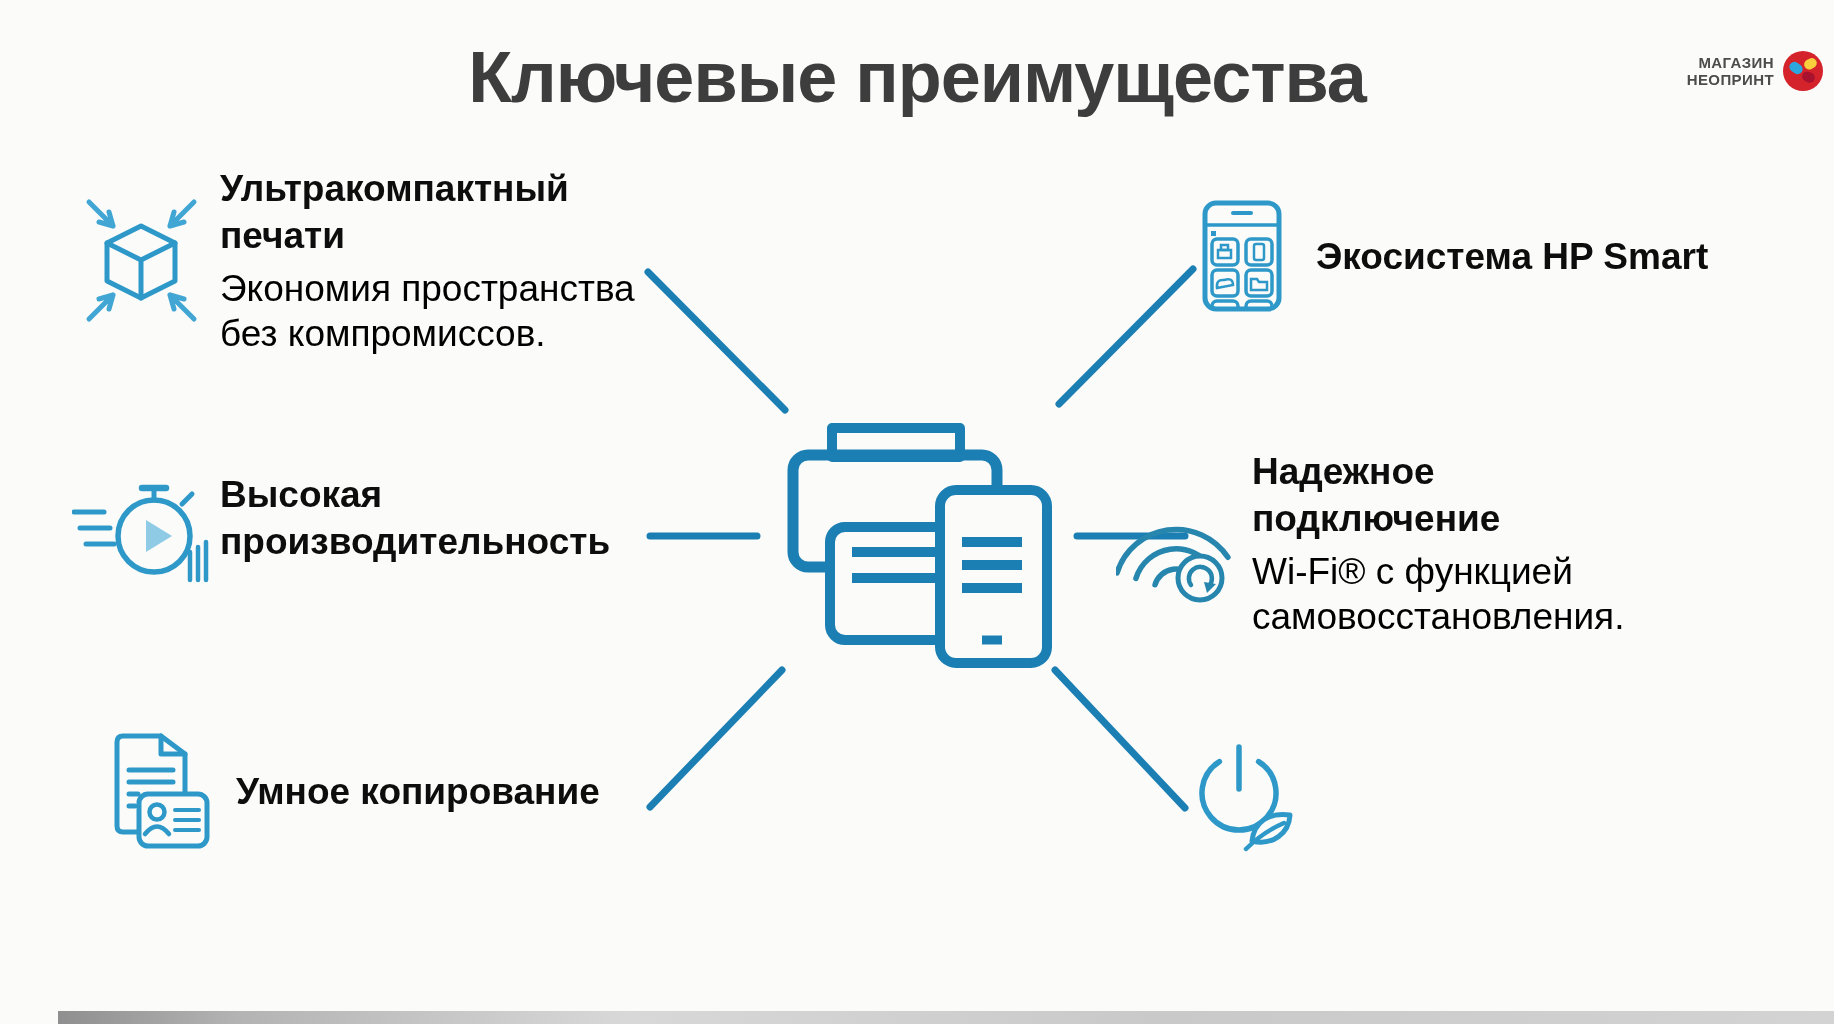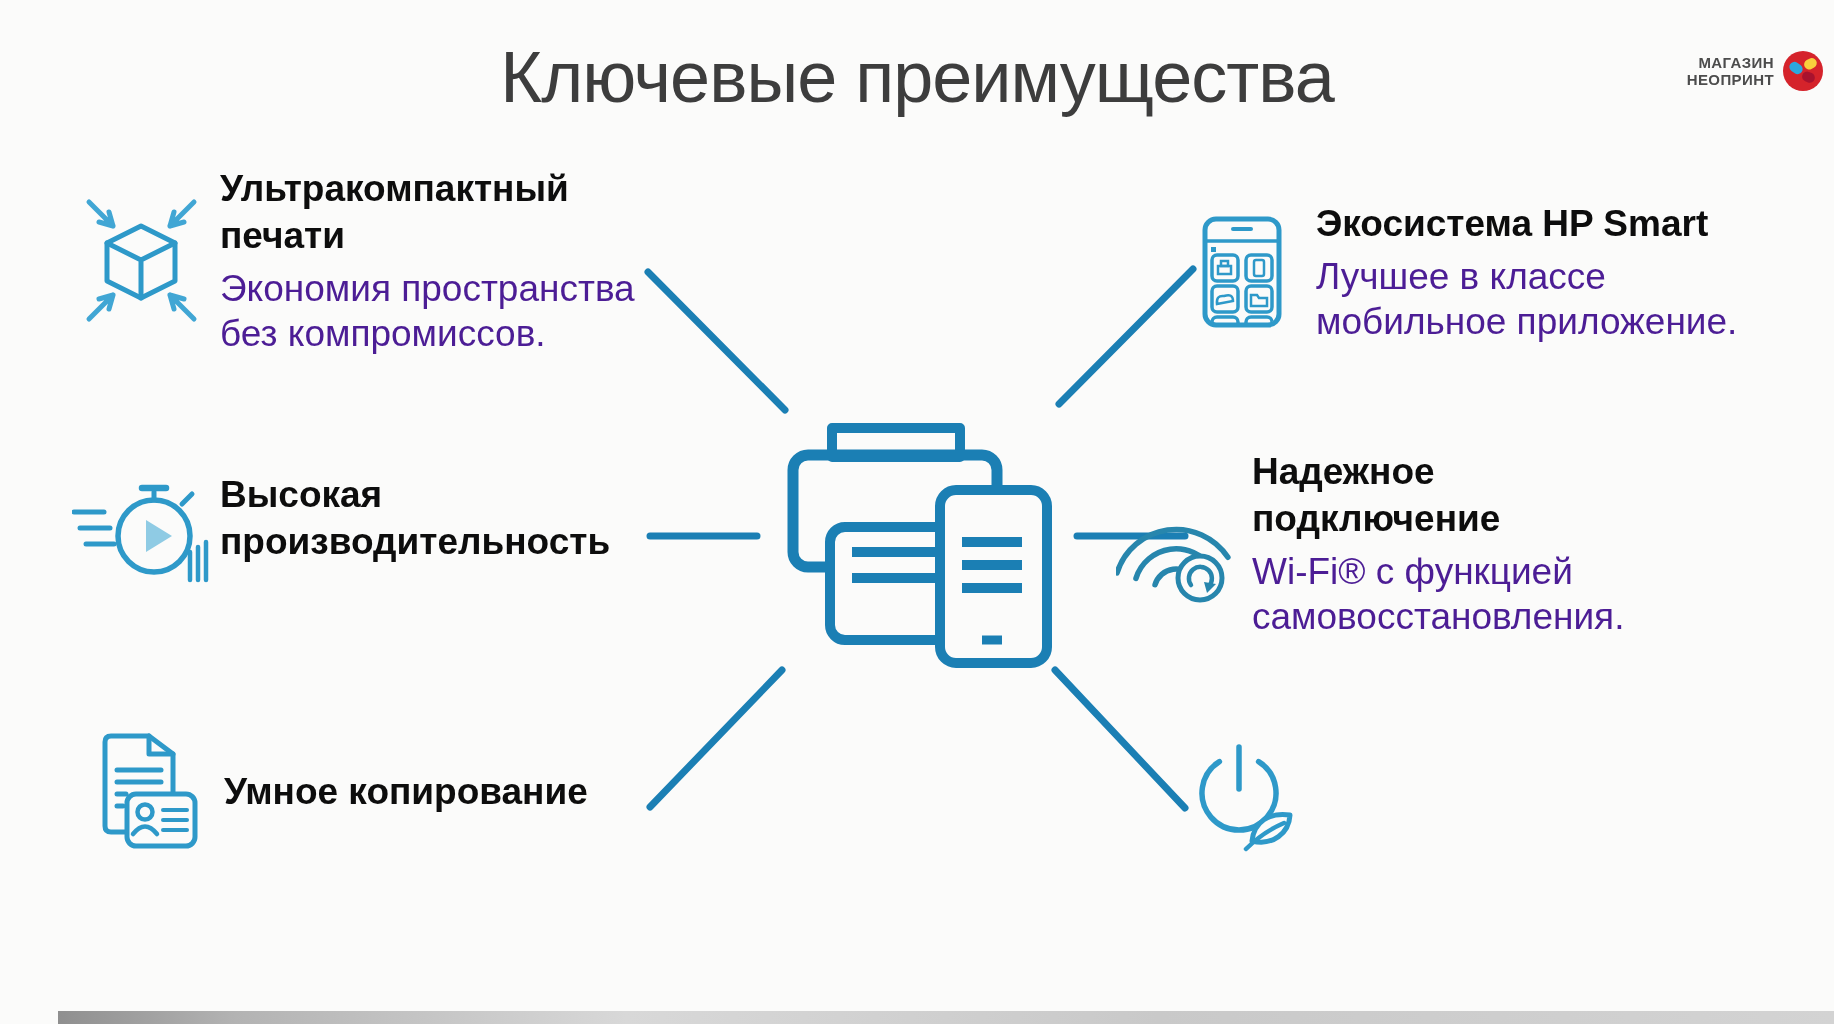--- a/index.html
+++ b/index.html
@@ -4,37 +4,37 @@
 <style>
   html,body{margin:0;padding:0;background:#e8e8e8;}
   .slide{
     position:relative;width:1834px;height:1024px;overflow:hidden;
     background:#fbfbfa;
     font-family:"Liberation Sans","DejaVu Sans",sans-serif;
     color:#161616;
   }
   .page-title{
     position:absolute;top:36px;left:0;right:0;margin:0;
-    text-align:center;font-size:72px;font-weight:400;color:#3d3d3d;letter-spacing:-1px;
+    text-align:center;font-size:72px;font-weight:700;color:#3d3d3d;letter-spacing:-1px;
   }
   .brand{position:absolute;top:6px;right:10px;display:flex;align-items:center;gap:8px;margin-top:44px;}
   .brand-name{
     text-align:right;font-size:15px;font-weight:700;color:#4c4c4c;
     line-height:17px;letter-spacing:.4px;white-space:pre-line;
   }
   .feature{position:absolute;display:flex;align-items:center;}
   .f-iconbox{width:138px;min-width:138px;display:flex;justify-content:center;align-items:center;}
   .feature.right .f-iconbox{width:128px;min-width:128px;}
   .f-text{width:480px;margin-left:10px;}
   .f-title{
     margin:0;font-size:37px;line-height:47px;font-weight:700;color:#0d0d0d;
     white-space:pre-line;
   }
   .f-desc{
-    margin:7px 0 0 0;font-size:37px;line-height:45px;font-weight:400;color:#4c1d95;
+    margin:7px 0 0 0;font-size:37px;line-height:45px;font-weight:400;color:#000000;
     white-space:pre-line;
   }
   .connectors,.hub{position:absolute;}
   .connectors{left:0;top:0;}
   .bottom-strip{
     position:absolute;left:58px;right:0;bottom:0;height:13px;
     background:linear-gradient(90deg,#8f8f8f 0%,#b3b3b3 10%,#d8d8d8 32%,#c9c9c9 62%,#d3d3d3 100%);
   }
   svg{display:block;}
 </style>
@@ -126,21 +126,21 @@
           <line x1="134" y1="92" x2="134" y2="130"></line>
         </g>
       </svg>
     </div>
     <div class="f-text">
       <h3 class="f-title">Высокая
 производительность</h3>
     </div>
   </div>
 
-  <div class="feature left" style="left:76px;top:730px">
+  <div class="feature left" style="left:88px;top:730px">
     <div class="f-iconbox">
       <svg width="112" height="122" viewBox="0 0 112 122" fill="none" stroke-linecap="round" stroke-linejoin="round">
         <g stroke="#2e99c9" stroke-width="5">
           <path d="M60,6 L22,6 Q16,6 16,12 L16,96 Q16,102 22,102 L78,102 Q84,102 84,96 L84,24 L60,6"></path>
           <path d="M60,6 L60,24 L84,24"></path>
           <line x1="28" y1="40" x2="72" y2="40"></line>
           <line x1="28" y1="52" x2="72" y2="52"></line>
           <line x1="28" y1="64" x2="37" y2="64"></line>
           <line x1="28" y1="76" x2="34" y2="76"></line>
           <rect x="38" y="64" width="68" height="52" rx="9" fill="#fbfbfa"></rect>
@@ -185,22 +185,20 @@
             <rect x="19" y="45" width="7" height="5"></rect>
             <rect x="52" y="44" width="10" height="16" rx="2"></rect>
             <path d="M15,88 Q14,79 22,80 Q31,77 31,85 Z"></path>
             <path d="M49,90 L49,79 L55,79 L57,82 L65,82 L65,90 Z"></path>
           </g>
         </g>
       </svg>
     </div>
     <div class="f-text">
       <h3 class="f-title">Экосистема HP Smart</h3>
-      <p class="f-desc">Лучшее в классе
-мобильное приложение.</p>
     </div>
   </div>
 
   <div class="feature right" style="left:1114px;top:448px">
     <div class="f-iconbox">
       <svg width="125" height="125" viewBox="0 0 125 125" fill="none" stroke-linecap="round">
         <g stroke="#2786ad" stroke-width="5.5" transform="rotate(-8 58 95)">
           <path d="M2,84 A 62 62 0 0 1 114,84"></path>
           <path d="M20,92 A 42 42 0 0 1 96,92"></path>
           <path d="M38,101 A 22 22 0 0 1 78,101"></path>

